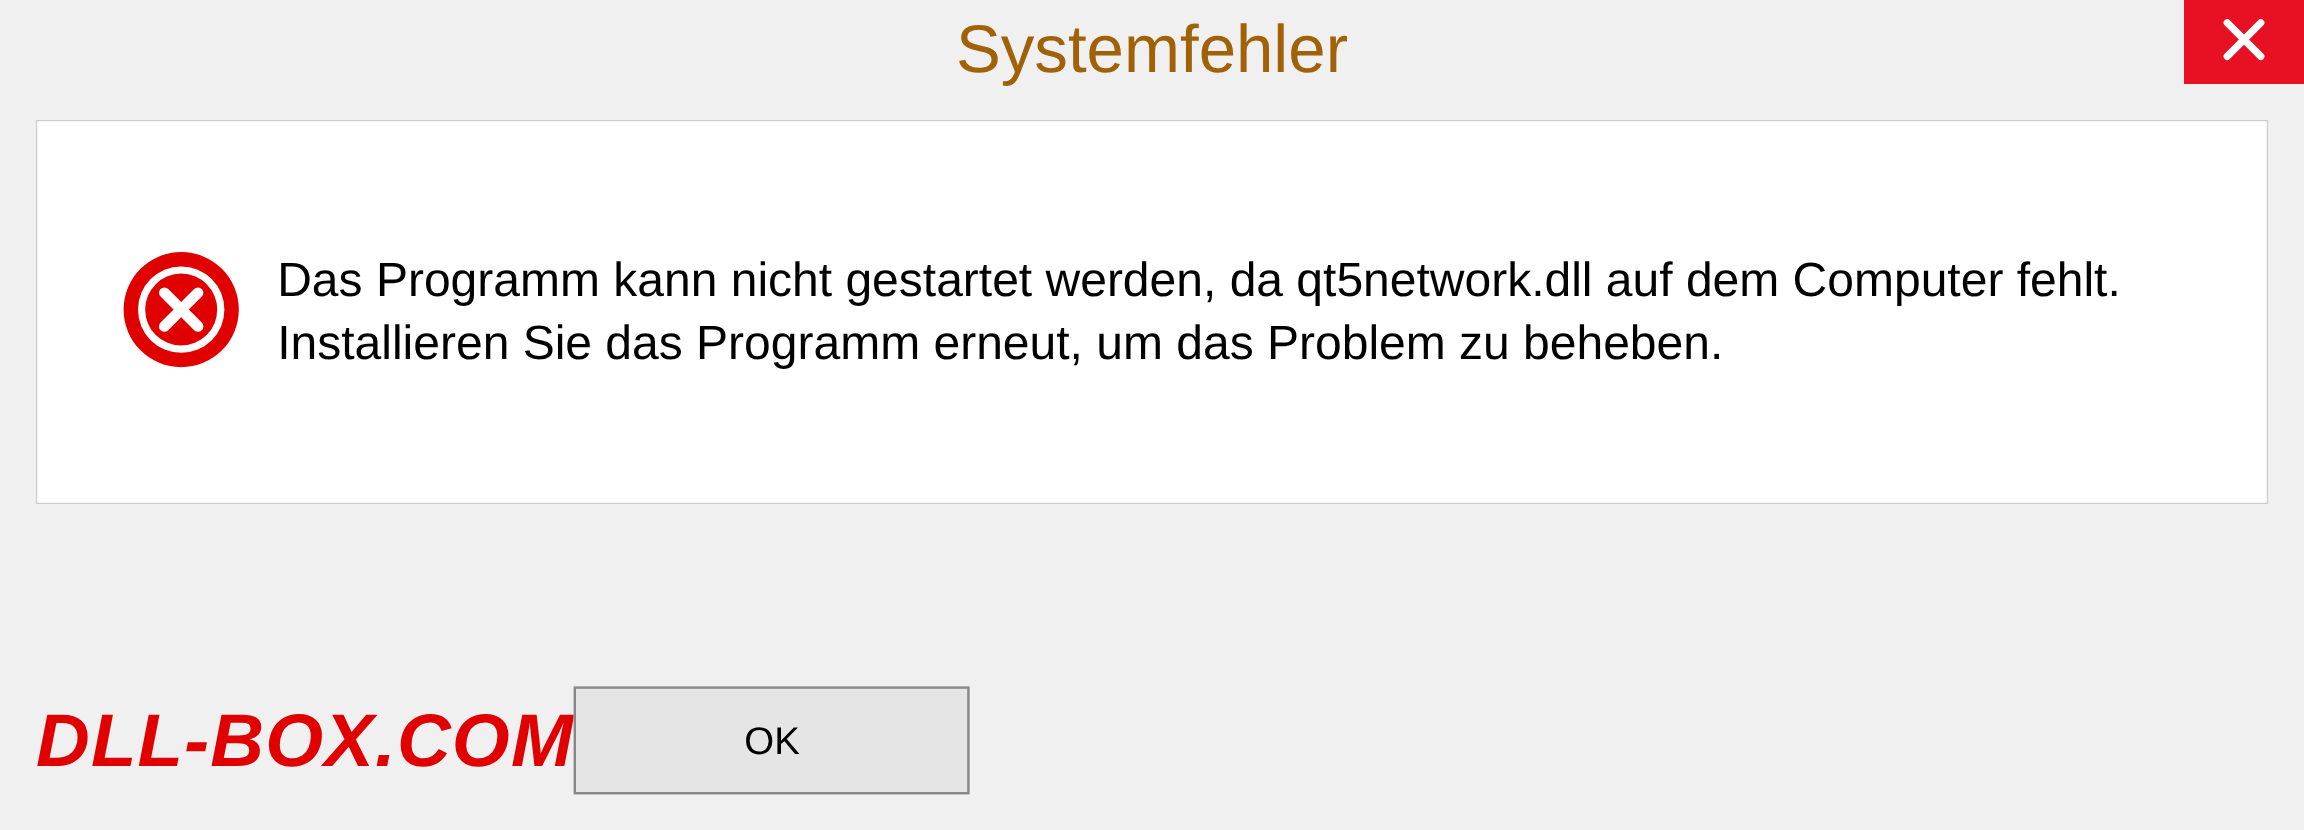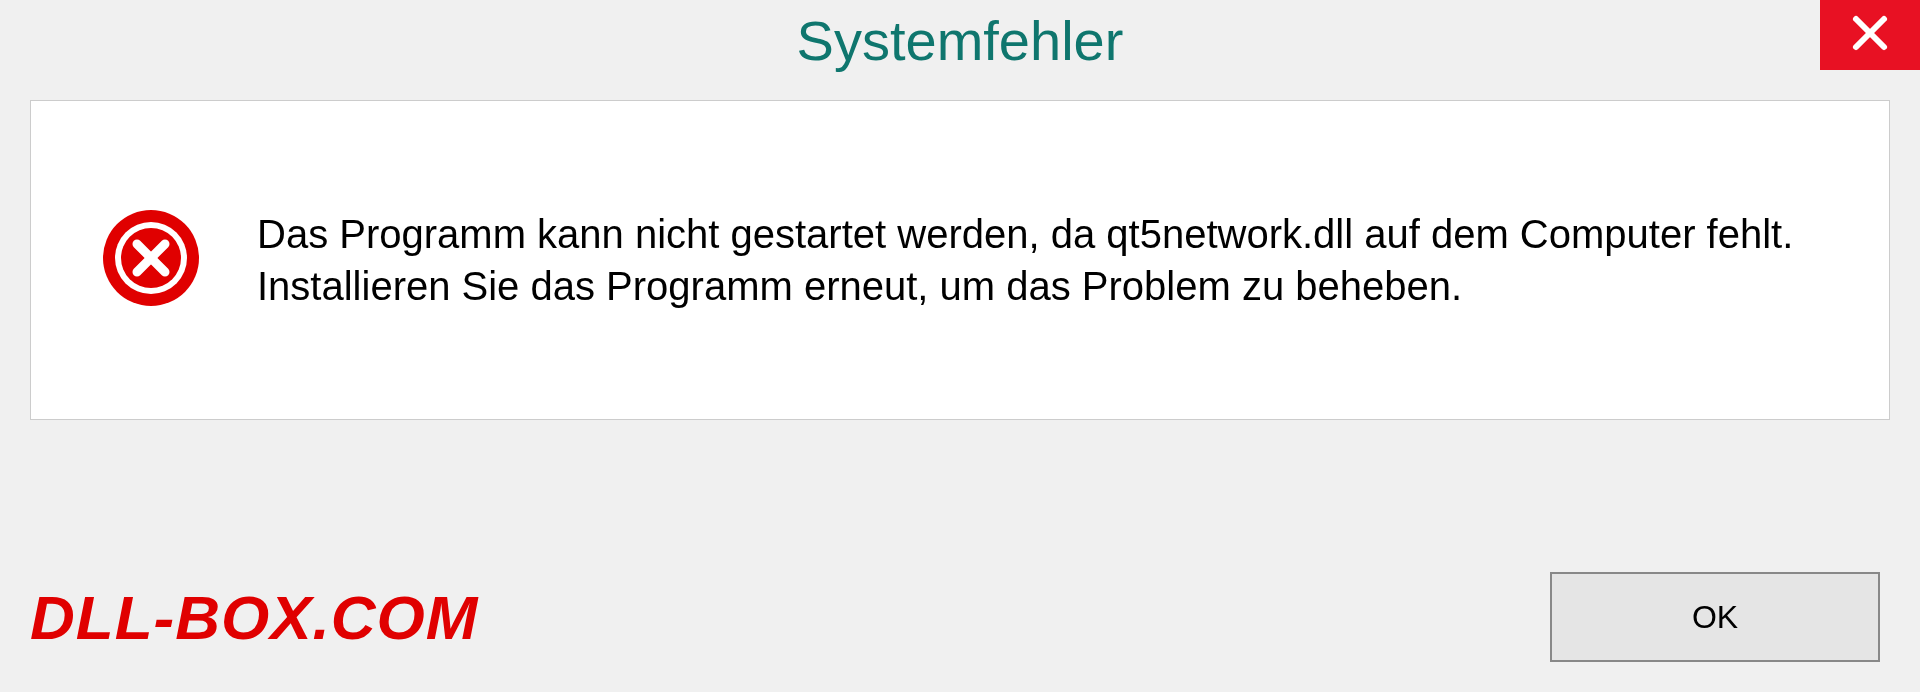--- a/index.html
+++ b/index.html
@@ -25,21 +25,21 @@
     .title-bar {
       height: 90px;
       display: flex;
       align-items: flex-start;
       justify-content: center;
       position: relative;
       padding-top: 8px;
     }
     .title-text {
       font-size: 56px;
-      color: #0f766e;
+      color: #a16207;
       font-weight: normal;
     }
     .close-button {
       position: absolute;
       top: 0;
       right: 0;
       width: 100px;
       height: 70px;
       background: #e81123;
       display: flex;
@@ -51,39 +51,38 @@
       width: 40px;
       height: 40px;
     }
     .content-area {
       margin: 10px 30px 0 30px;
       background: #ffffff;
       border: 1px solid #ccc;
       padding: 60px 50px 60px 70px;
       display: flex;
       align-items: center;
-      gap: 56px;
+      gap: 30px;
       min-height: 320px;
     }
     .error-icon {
       flex-shrink: 0;
     }
     .error-icon svg {
       width: 100px;
       height: 100px;
     }
     .message-text {
       font-size: 40px;
       line-height: 1.3;
       color: #000;
     }
     .footer {
       display: flex;
       align-items: center;
-      justify-content: space-between;
       padding: 30px 40px 30px 30px;
       margin-top: auto;
     }
     .watermark {
       font-size: 62px;
       font-weight: 900;
       font-style: italic;
       color: #e00000;
       letter-spacing: 1px;
       font-family: Arial, sans-serif;

